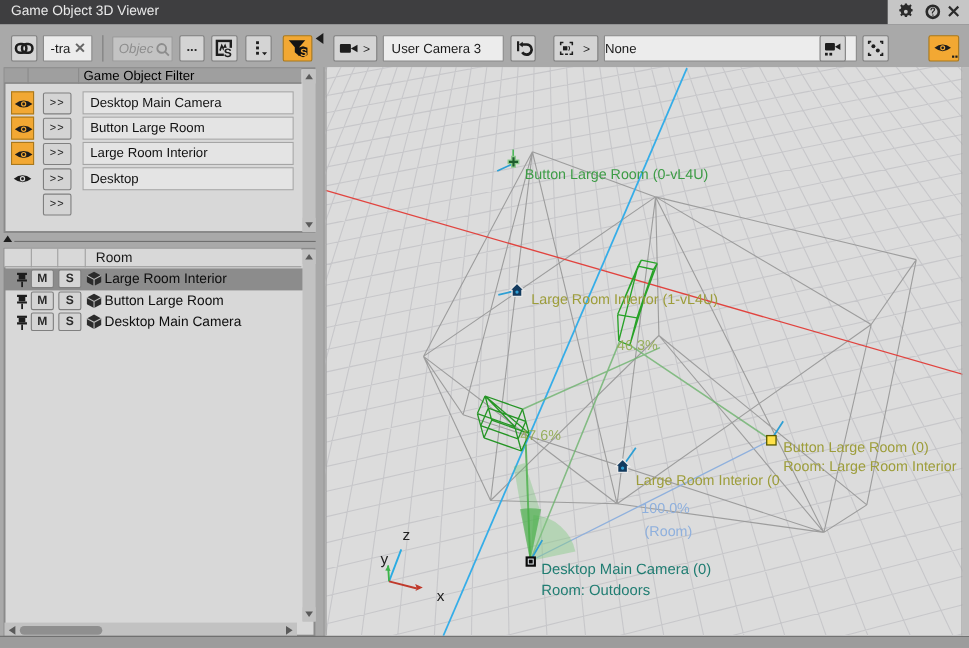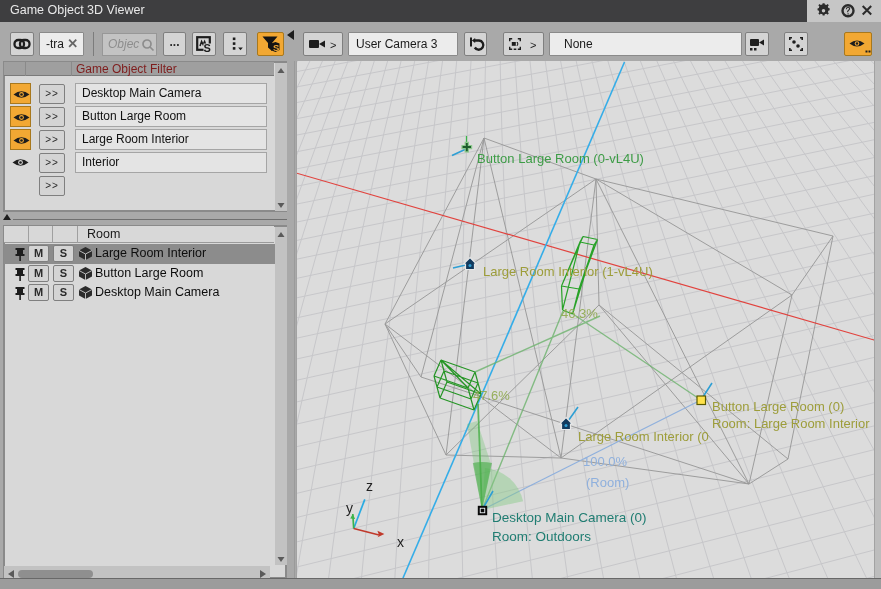--- a/index.html
+++ b/index.html
@@ -86,21 +86,21 @@
 <div class="btn" style="left:503px;top:32px;width:41px;height:24px">
  <svg width="39" height="22">
       <g fill="#1d1d1d">
         <path d="M5 5 h3.2 v1.4 h-3.2 z M5 5 h1.4 v3.2 h-1.4 z M13.8 5 h3.2 v1.4 h-3.2 z M15.6 5 h1.4 v3.2 h-1.4 z M5 15.6 h3.2 v1.4 h-3.2 z M5 13.8 h1.4 v3.2 h-1.4 z M13.8 15.6 h3.2 v1.4 h-3.2 z M15.6 13.8 h1.4 v3.2 h-1.4 z M9.7 15.6 h2.6 v1.4 h-2.6 z"></path>
         <rect x="7.8" y="9" width="4" height="3.8"></rect>
         <path d="M12.3 9 q2 1.9 0 3.8 l1.4 0 q1.4 -1.9 0 -3.8 z"></path>
       </g>
       <text x="26" y="15.5" font-size="11" fill="#1d1d1d">&gt;</text>
     </svg>
 </div>
-<div class="inp" style="left:549px;top:32px;width:193px;height:24px;line-height:22px;padding-left:14px">None</div>
+<div class="inp" style="left:549px;top:32px;width:230px;height:24px;line-height:22px;padding-left:0">None</div>
 <div class="btn" style="left:745px;top:32px;width:24px;height:24px">
  <svg width="22" height="22">
       <rect x="4" y="6" width="9" height="7" rx="1" fill="#1d1d1d"></rect>
       <path d="M13 9.5 l5 -3 v6 z" fill="#1d1d1d"></path>
       <rect x="4" y="15" width="2.5" height="2.5" fill="#1d1d1d"></rect>
       <rect x="8" y="15" width="2.5" height="2.5" fill="#1d1d1d"></rect>
     </svg>
 </div>
 <div class="btn" style="left:784px;top:32px;width:24px;height:24px">
  <svg width="22" height="22">
@@ -118,21 +118,21 @@
       <circle cx="12" cy="10.5" r="1.2" fill="#1d1d1d"></circle>
       <rect x="20.5" y="17.5" width="2" height="2" fill="#1d1d1d"></rect>
       <rect x="23.5" y="17.5" width="2" height="2" fill="#1d1d1d"></rect>
     </svg>
 </div>
 
 <div class="panel" style="left:3px;top:61px;width:284px;height:151px"></div>
 <div style="position:absolute;left:4px;top:62px;width:270px;height:14px;background:#9f9f9f;border-bottom:1px solid #7a7a7a"></div>
 <div style="position:absolute;left:25px;top:62px;width:1px;height:14px;background:#8a8a8a"></div>
 <div style="position:absolute;left:71px;top:62px;width:1px;height:14px;background:#8a8a8a"></div>
-<div style="position:absolute;left:76px;top:62px;font-size:12px;color:#7f1d1d">Game Object Filter</div>
+<div style="position:absolute;left:76px;top:62px;font-size:12px;color:#000000">Game Object Filter</div>
 <div style="position:absolute;left:275px;top:63px;width:12px;height:148px;background:#c2c2c2">
     <div style="position:absolute;left:0;top:0;width:12px;height:13px;background:#c2c2c2;text-align:center"><svg width="12" height="13">
         <path d="M6 4 l3.5 5 h-7 z" fill="#5a5a5a"></path>
       </svg></div>
     <div style="position:absolute;left:0;bottom:0;width:12px;height:13px;background:#c2c2c2"><svg width="12" height="13">
         <path d="M6 9 l3.5 -5 h-7 z" fill="#5a5a5a"></path>
       </svg></div>
   </div>
 <div style="position:absolute;left:10px;top:83px;width:21px;height:21px;background:#f2a833;border:1px solid #a8781d"><svg width="21" height="21">
       <path d="M2.5 10.5 Q10.5 4.2 18.5 10.5 Q10.5 16.8 2.5 10.5 Z" fill="#1d1d1d"></path>
@@ -154,21 +154,21 @@
       <circle cx="10.5" cy="10.5" r="1.3" fill="#1d1d1d"></circle>
     </svg></div>
 <div class="btn" style="left:39px;top:130px;width:26px;height:20px;text-align:center;font-size:10px;line-height:18px;color:#2b2b2b;letter-spacing:1px">&gt;&gt;</div>
 <div style="position:absolute;left:75px;top:129px;width:192px;height:21px;background:#e4e4e4;border:1px solid #a5a5a5;font-size:12px;color:#111;line-height:19px;padding-left:6px">Large Room Interior</div>
 <div style="position:absolute;left:10px;top:152px;width:21px;height:21px"><svg width="21" height="21">
       <path d="M2.5 10.5 Q10.5 4.2 18.5 10.5 Q10.5 16.8 2.5 10.5 Z" fill="#1d1d1d"></path>
       <circle cx="10.5" cy="10.5" r="2.4" fill="#d8d8d8"></circle>
       <circle cx="10.5" cy="10.5" r="1.3" fill="#1d1d1d"></circle>
     </svg></div>
 <div class="btn" style="left:39px;top:153px;width:26px;height:20px;text-align:center;font-size:10px;line-height:18px;color:#2b2b2b;letter-spacing:1px">&gt;&gt;</div>
-<div style="position:absolute;left:75px;top:152px;width:192px;height:21px;background:#e4e4e4;border:1px solid #a5a5a5;font-size:12px;color:#111;line-height:19px;padding-left:6px">Interior</div>
+<div style="position:absolute;left:75px;top:152px;width:192px;height:21px;background:#e4e4e4;border:1px solid #a5a5a5;font-size:12px;color:#111;line-height:19px;padding-left:6px">Desktop</div>
 <div class="btn" style="left:39px;top:176px;width:26px;height:20px;text-align:center;font-size:10px;line-height:18px;color:#2b2b2b;letter-spacing:1px">&gt;&gt;</div>
 
 <div style="position:absolute;left:3px;top:214px;width:0;height:0;border-left:4px solid transparent;border-right:4px solid transparent;border-bottom:6px solid #1d1d1d"></div>
 <div style="position:absolute;left:13px;top:219px;width:274px;height:1px;background:#6f6f6f"></div>
 
 <div class="panel" style="left:3px;top:225px;width:284px;height:354px"></div>
 <div style="position:absolute;left:4px;top:226px;width:270px;height:17px;background:#d8d8d8;border-bottom:1px solid #9a9a9a"></div>
 <div style="position:absolute;left:28px;top:226px;width:1px;height:17px;background:#a0a0a0"></div>
 <div style="position:absolute;left:52px;top:226px;width:1px;height:17px;background:#a0a0a0"></div>
 <div style="position:absolute;left:77px;top:226px;width:1px;height:17px;background:#a0a0a0"></div>

